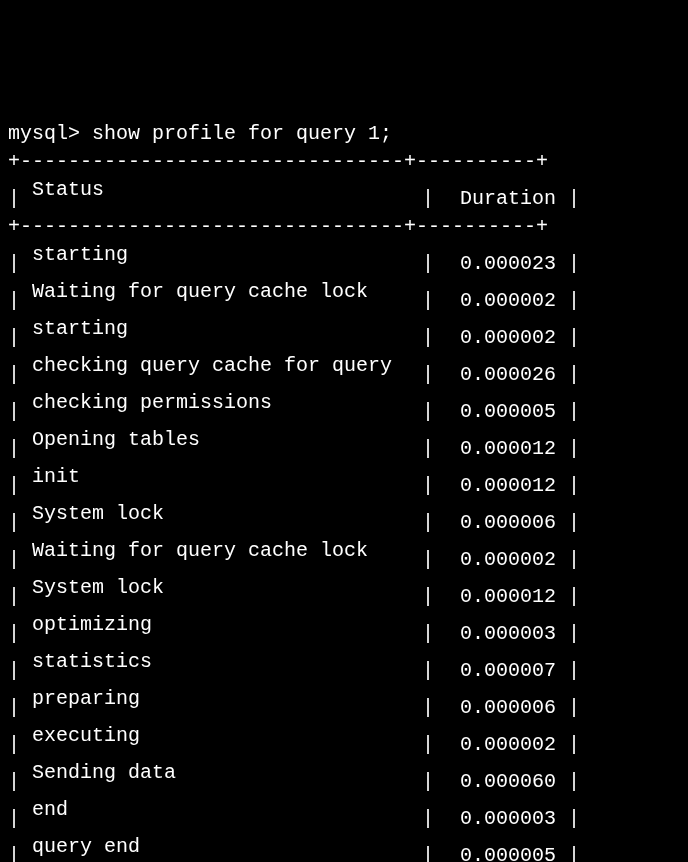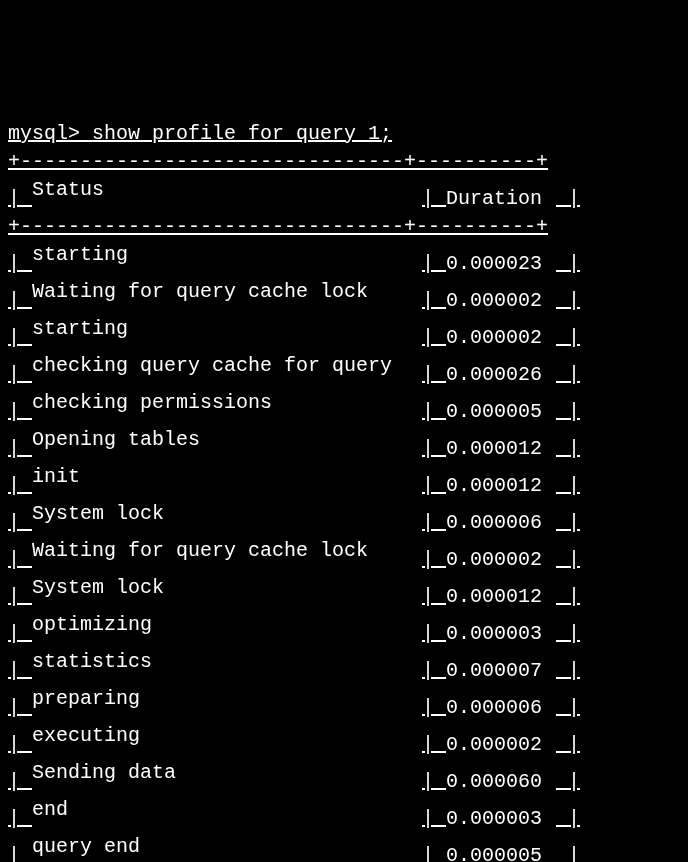--- a/index.html
+++ b/index.html
@@ -9,34 +9,33 @@
       font-size: 20px;
       margin: 0;
       padding: 8px;
       white-space: pre;
       line-height: 1.4;
       width: 688px;
       box-sizing: border-box;
     }
     .line {
       display: block;
-      text-decoration: underline;
     }
     .pipe {
       color: #ffffff;
     }
     .status-col {
       width: 390px;
       display: inline-block;
       overflow: hidden;
     }
     .duration-col {
       width: 110px;
       display: inline-block;
-      text-align: left;
+      text-align: right;
     }
   </style>
 </head>
 <body>
 
 
 
 <span class="line"><span>mysql&gt; </span><span>show profile for query 1;</span></span><span class="line">+--------------------------------+----------+</span><span class="line"><span class="pipe">| </span><span class="status-col">Status</span><span class="pipe">| </span><span class="duration-col">Duration</span><span class="pipe"> |</span></span><span class="line">+--------------------------------+----------+</span><div id="rows-container"><span class="line"><span class="pipe">| </span><span class="status-col">starting</span><span class="pipe">| </span><span class="duration-col">0.000023</span><span class="pipe"> |</span></span><span class="line"><span class="pipe">| </span><span class="status-col">Waiting for query cache lock</span><span class="pipe">| </span><span class="duration-col">0.000002</span><span class="pipe"> |</span></span><span class="line"><span class="pipe">| </span><span class="status-col">starting</span><span class="pipe">| </span><span class="duration-col">0.000002</span><span class="pipe"> |</span></span><span class="line"><span class="pipe">| </span><span class="status-col">checking query cache for query</span><span class="pipe">| </span><span class="duration-col">0.000026</span><span class="pipe"> |</span></span><span class="line"><span class="pipe">| </span><span class="status-col">checking permissions</span><span class="pipe">| </span><span class="duration-col">0.000005</span><span class="pipe"> |</span></span><span class="line"><span class="pipe">| </span><span class="status-col">Opening tables</span><span class="pipe">| </span><span class="duration-col">0.000012</span><span class="pipe"> |</span></span><span class="line"><span class="pipe">| </span><span class="status-col">init</span><span class="pipe">| </span><span class="duration-col">0.000012</span><span class="pipe"> |</span></span><span class="line"><span class="pipe">| </span><span class="status-col">System lock</span><span class="pipe">| </span><span class="duration-col">0.000006</span><span class="pipe"> |</span></span><span class="line"><span class="pipe">| </span><span class="status-col">Waiting for query cache lock</span><span class="pipe">| </span><span class="duration-col">0.000002</span><span class="pipe"> |</span></span><span class="line"><span class="pipe">| </span><span class="status-col">System lock</span><span class="pipe">| </span><span class="duration-col">0.000012</span><span class="pipe"> |</span></span><span class="line"><span class="pipe">| </span><span class="status-col">optimizing</span><span class="pipe">| </span><span class="duration-col">0.000003</span><span class="pipe"> |</span></span><span class="line"><span class="pipe">| </span><span class="status-col">statistics</span><span class="pipe">| </span><span class="duration-col">0.000007</span><span class="pipe"> |</span></span><span class="line"><span class="pipe">| </span><span class="status-col">preparing</span><span class="pipe">| </span><span class="duration-col">0.000006</span><span class="pipe"> |</span></span><span class="line"><span class="pipe">| </span><span class="status-col">executing</span><span class="pipe">| </span><span class="duration-col">0.000002</span><span class="pipe"> |</span></span><span class="line"><span class="pipe">| </span><span class="status-col">Sending data</span><span class="pipe">| </span><span class="duration-col">0.000060</span><span class="pipe"> |</span></span><span class="line"><span class="pipe">| </span><span class="status-col">end</span><span class="pipe">| </span><span class="duration-col">0.000003</span><span class="pipe"> |</span></span><span class="line"><span class="pipe">| </span><span class="status-col">query end</span><span class="pipe">| </span><span class="duration-col">0.000005</span><span class="pipe"> |</span></span></div>
 
 

